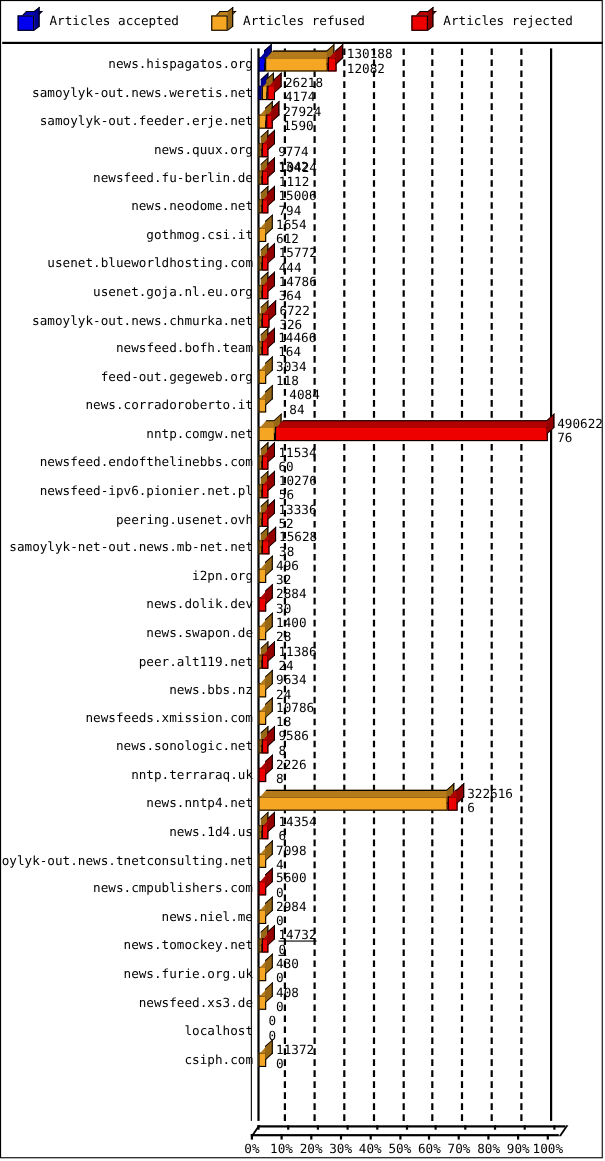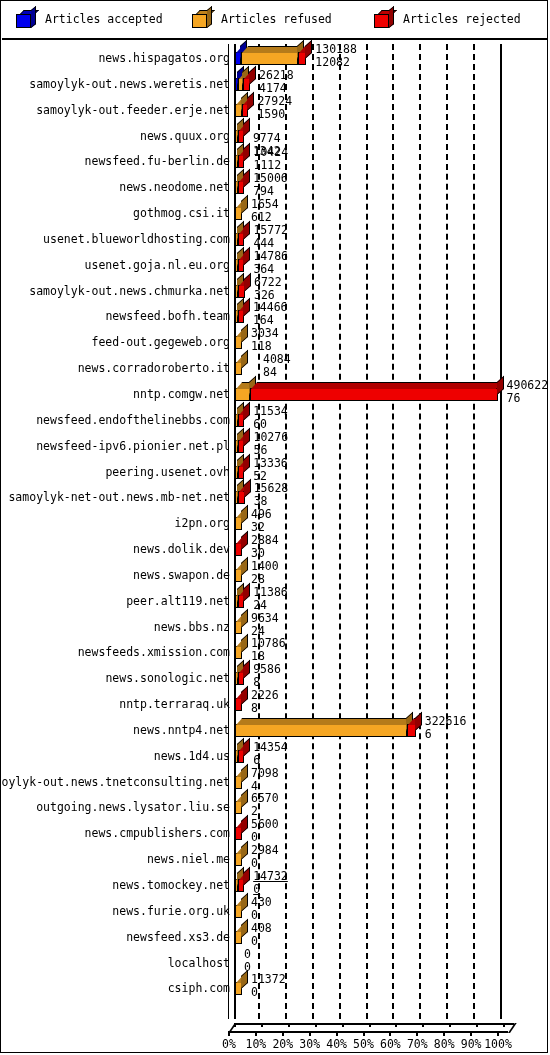--- a/index.html
+++ b/index.html
@@ -592,33 +592,20 @@
               <span class="toplid" style="background: rgb(181, 123, 26);"></span>
               <span class="rightlid" style="background: rgb(152, 103, 22);"></span>
             </div>
           </div>
           <div class="vals" style="left: 248.994px;">
             <div>7098</div>
             <div>4</div>
           </div>
         </div>
         <div class="row">
-          <div class="rowlabel">outgoing.news.lysator.liu.se</div>
-          <div class="bar">
-            <div class="seg" style="left: 0px; width: 6.994px; background: rgb(245, 166, 35);">
-              <span class="toplid" style="background: rgb(181, 123, 26);"></span>
-              <span class="rightlid" style="background: rgb(152, 103, 22);"></span>
-            </div>
-          </div>
-          <div class="vals" style="left: 248.994px;">
-            <div>6570</div>
-            <div>2</div>
-          </div>
-        </div>
-        <div class="row">
           <div class="rowlabel">news.cmpublishers.com</div>
           <div class="bar">
             <div class="seg" style="left: 0px; width: 6.994px; background: rgb(238, 0, 0);">
               <span class="toplid" style="background: rgb(176, 0, 0);"></span>
               <span class="rightlid" style="background: rgb(148, 0, 0);"></span>
             </div>
           </div>
           <div class="vals" style="left: 248.994px;">
             <div>5600</div>
             <div>0</div>

